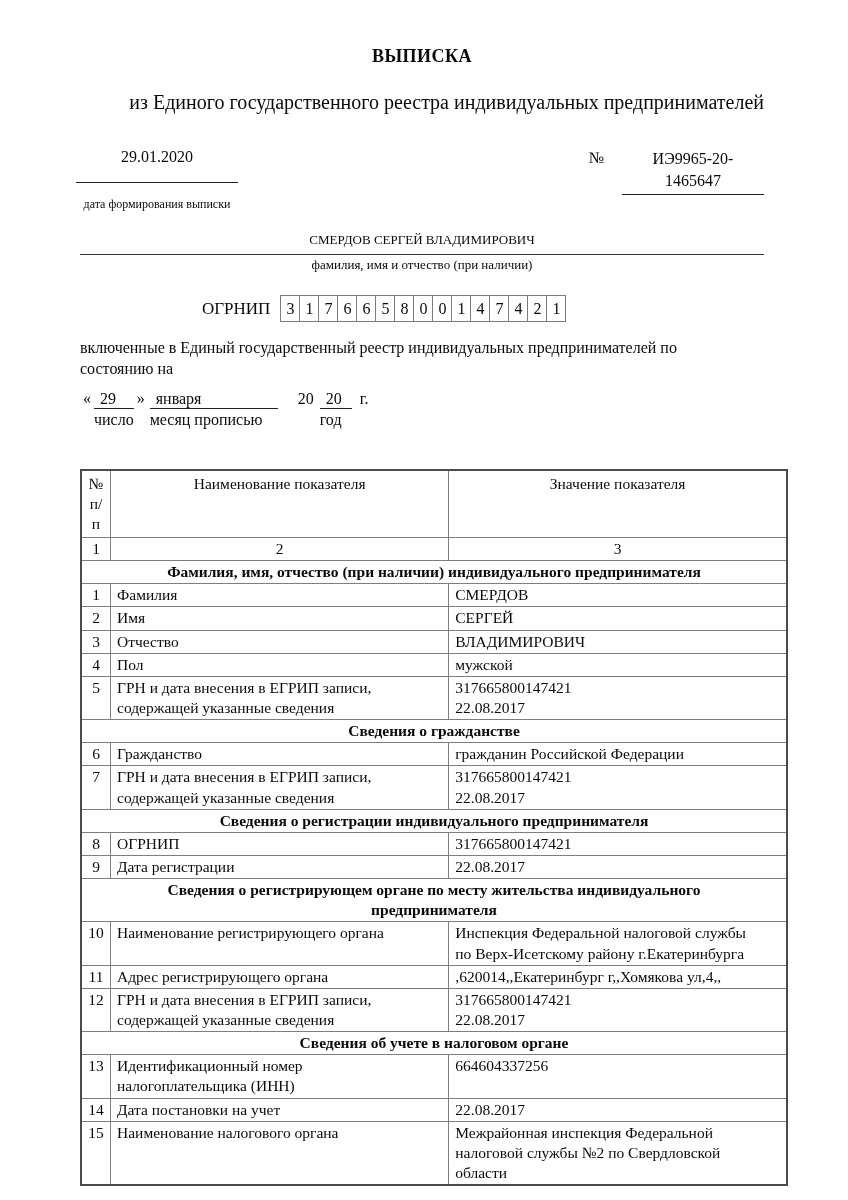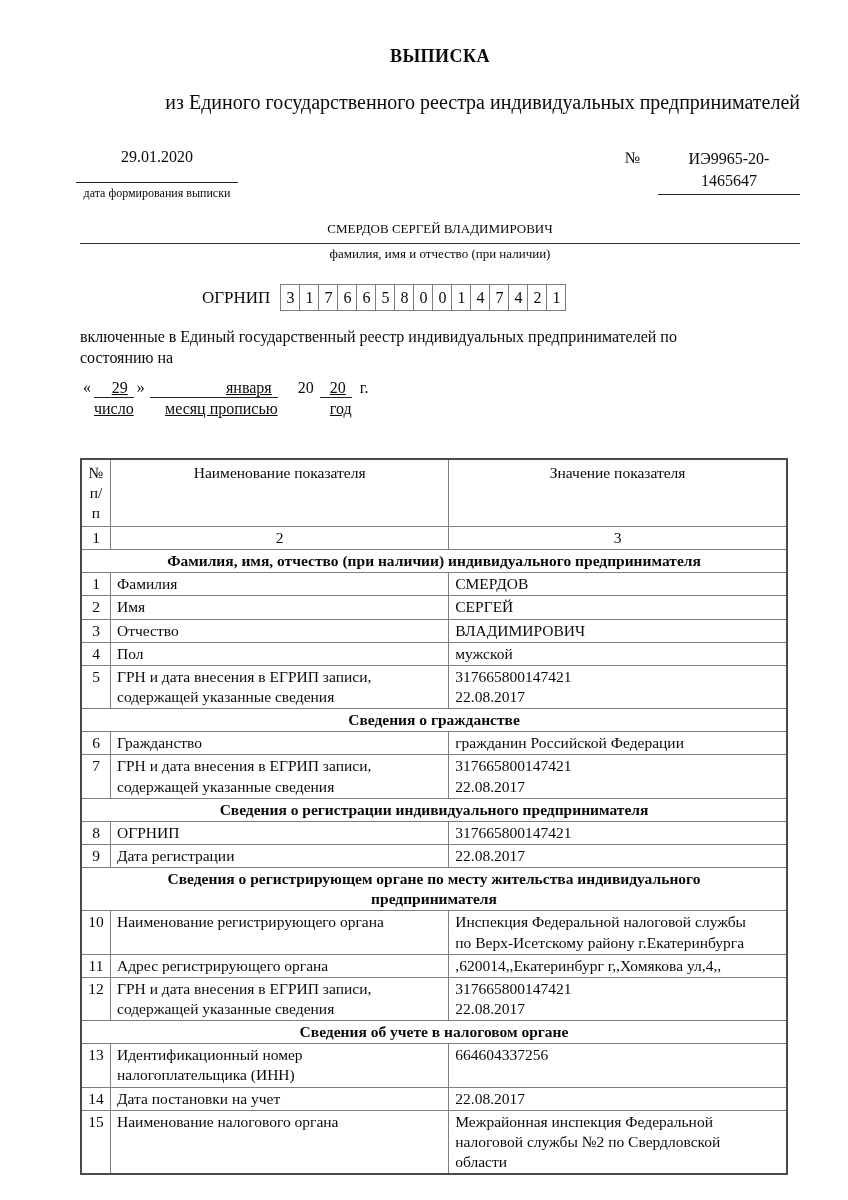--- a/index.html
+++ b/index.html
@@ -1,47 +1,47 @@
 <!DOCTYPE html>
 <html lang="ru"><head>
 <meta charset="utf-8">
 <style>
   * { margin:0; padding:0; box-sizing:border-box; }
   html,body { width:848px; height:1200px; background:#ffffff; overflow:hidden; }
   body { font-family:"Liberation Serif", serif; color:#0a0a0a; font-size:16px; }
   .page { width:848px; height:1200px; position:relative; background:#fff; }
-  .content { padding:46px 48px 0 80px; }
+  .content { padding:46px 84px 0 80px; }
 
   .doc-title { text-align:center; font-weight:bold; font-size:18px; letter-spacing:.5px; }
   .doc-subtitle { text-align:right; font-size:20px; margin-top:24px; }
 
   .hdr-row { display:flex; justify-content:space-between; margin-top:34px; align-items:flex-start; }
   .hdr-left { width:162px; margin-left:-4px; text-align:center;font-family:Liberation Serif, serif; }
   .hdr-date { padding-bottom:16px; border-bottom:1px solid #222; }
-  .hdr-date-label { font-size:12px; margin-top:3px; white-space:nowrap; }
+  .hdr-date-label { font-size:12px; margin-top:14px; white-space:nowrap; }
   .hdr-right { display:flex; align-items:flex-start; gap:18px; }
   .num-sign { padding-top:1px; }
   .num-val { min-width:142px; border-bottom:1px solid #222; text-align:center; line-height:1.35; padding-bottom:3px; }
 
   .intro { margin-top:42px; }
   .name-block { margin-top:20px; }
   .name { text-align:center; font-size:13px; padding-bottom:6px; border-bottom:1px solid #333; }
   .name-label { text-align:center; font-size:13px; margin-top:2px; }
 
   .ogrnip-row { display:flex; align-items:center; margin-top:22px; margin-left:122px; }
   .ogrnip-label { font-size:17px; margin-right:10px; }
   .ogrnip-boxes { display:flex; }
   .obox { width:20px; height:27px; border:1px solid #7c7c7c; margin-right:-1px;
           display:flex; align-items:center; justify-content:center; font-size:16px; background:#fff; }
 
   .included { margin-top:16px; max-width:648px; line-height:1.3; }
 
   .date-line { display:flex; align-items:flex-start; margin-top:10px; }
   .q { padding:0 3px; }
-  .df { display:inline-flex; flex-direction:column; text-align:right;text-decoration:underline; }
+  .df { display:inline-flex; flex-direction:column; text-align:left; }
   .dv { border-bottom:1px solid #222; padding:0 6px; }
   .dl { font-size:16px; margin-top:2px; white-space:nowrap; }
   .df-day { min-width:38px; }
   .df-month { min-width:128px; margin-left:2px; }
   .static-20 { margin-left:20px; }
   .df-year { min-width:32px; margin-left:6px; }
   .g-suffix { margin-left:8px; }
 
   table.main { border-collapse:collapse; width:708px; margin-top:40px;
                border:2px solid #4a4a4a; font-size:15.5px; }

